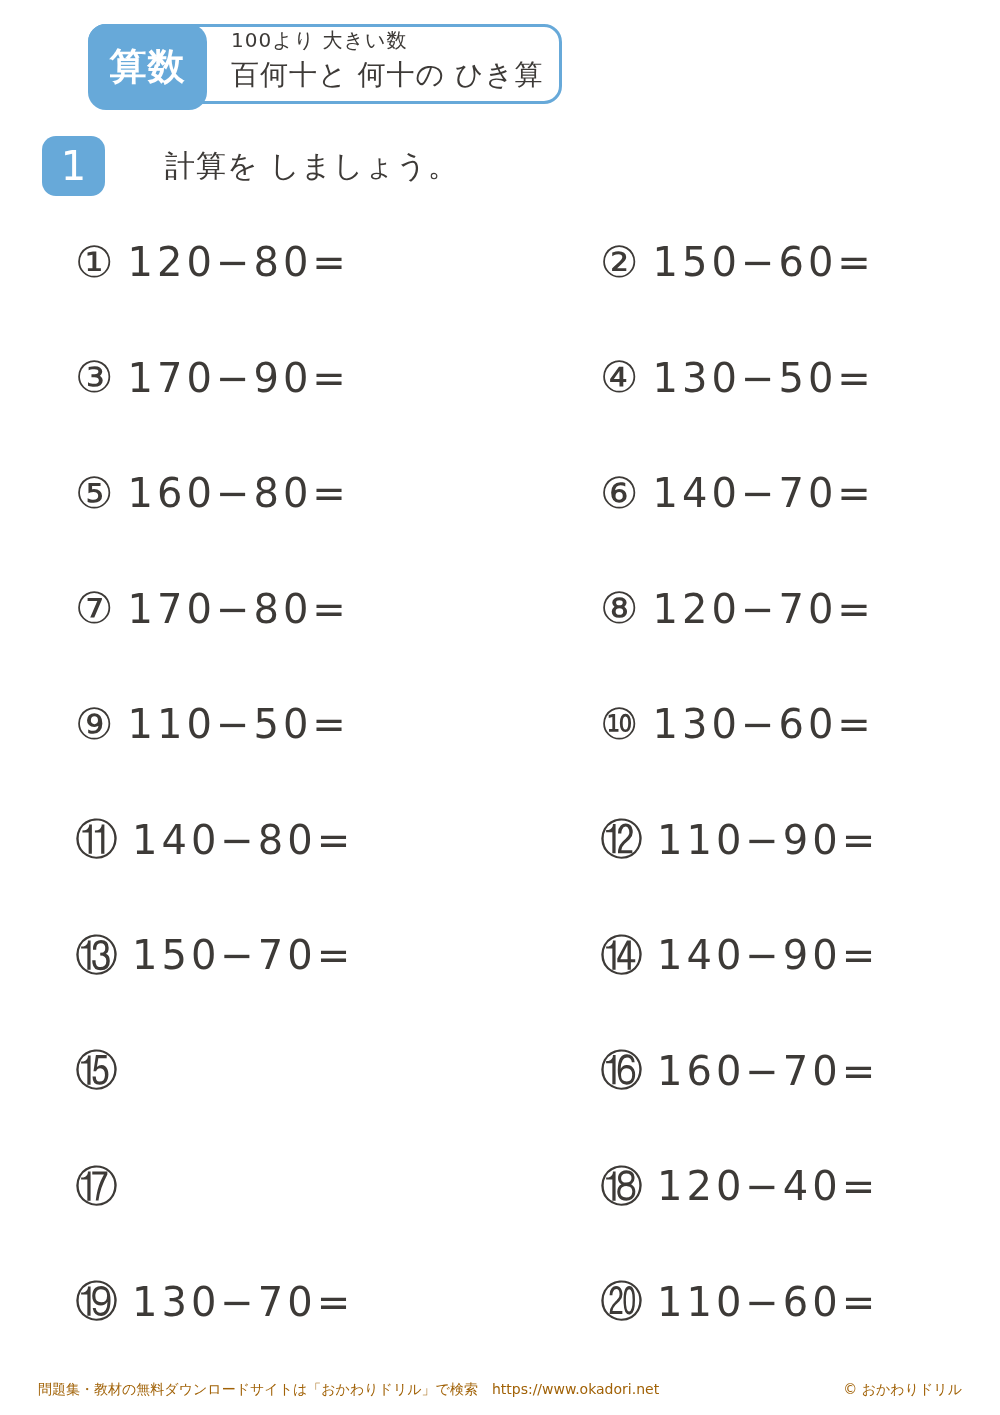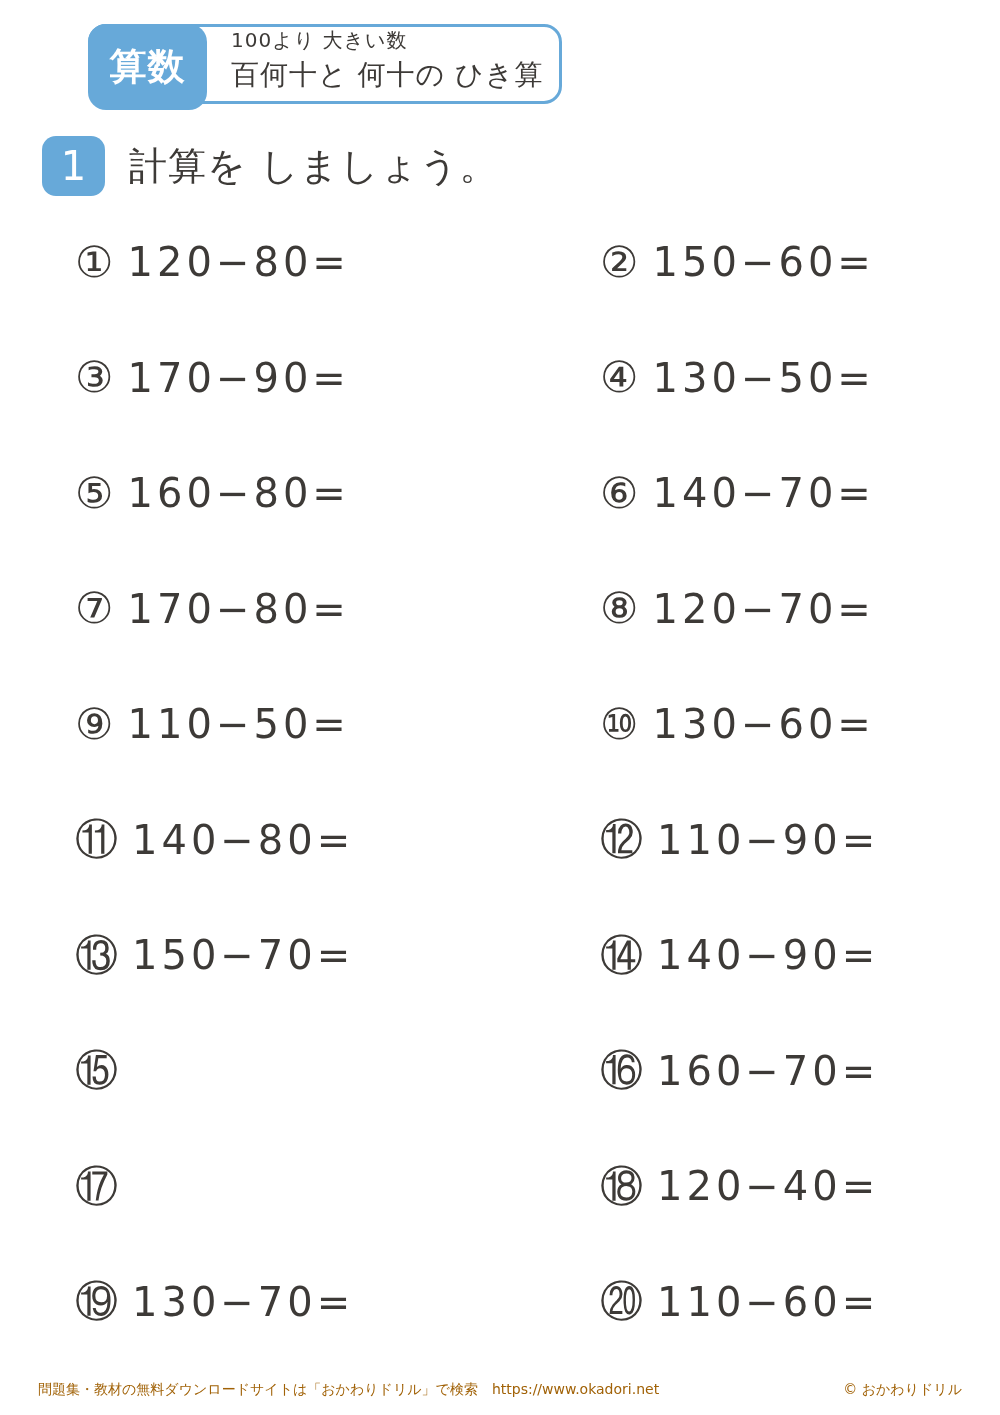--- a/index.html
+++ b/index.html
@@ -50,21 +50,21 @@
     display: flex; align-items: center; gap: 24px;
   }
   .section-number-badge {
     width: 63px; height: 60px;
     background: #67a9d9;
     border-radius: 14px;
     display: flex; align-items: center; justify-content: center;
     color: #ffffff;
     font-size: 40px;
   }
-  .section-instruction { font-size: 38px; letter-spacing: 1px; }
+  .section-instruction { font-size: 30px; letter-spacing: 1px; margin-left: 36px; }
 
   
   .problems {
     position: absolute;
     left: 75px; top: 236px;
     display: grid;
     grid-template-columns: 525px auto;
     grid-auto-rows: 115.5px;
   }
   .problem {

